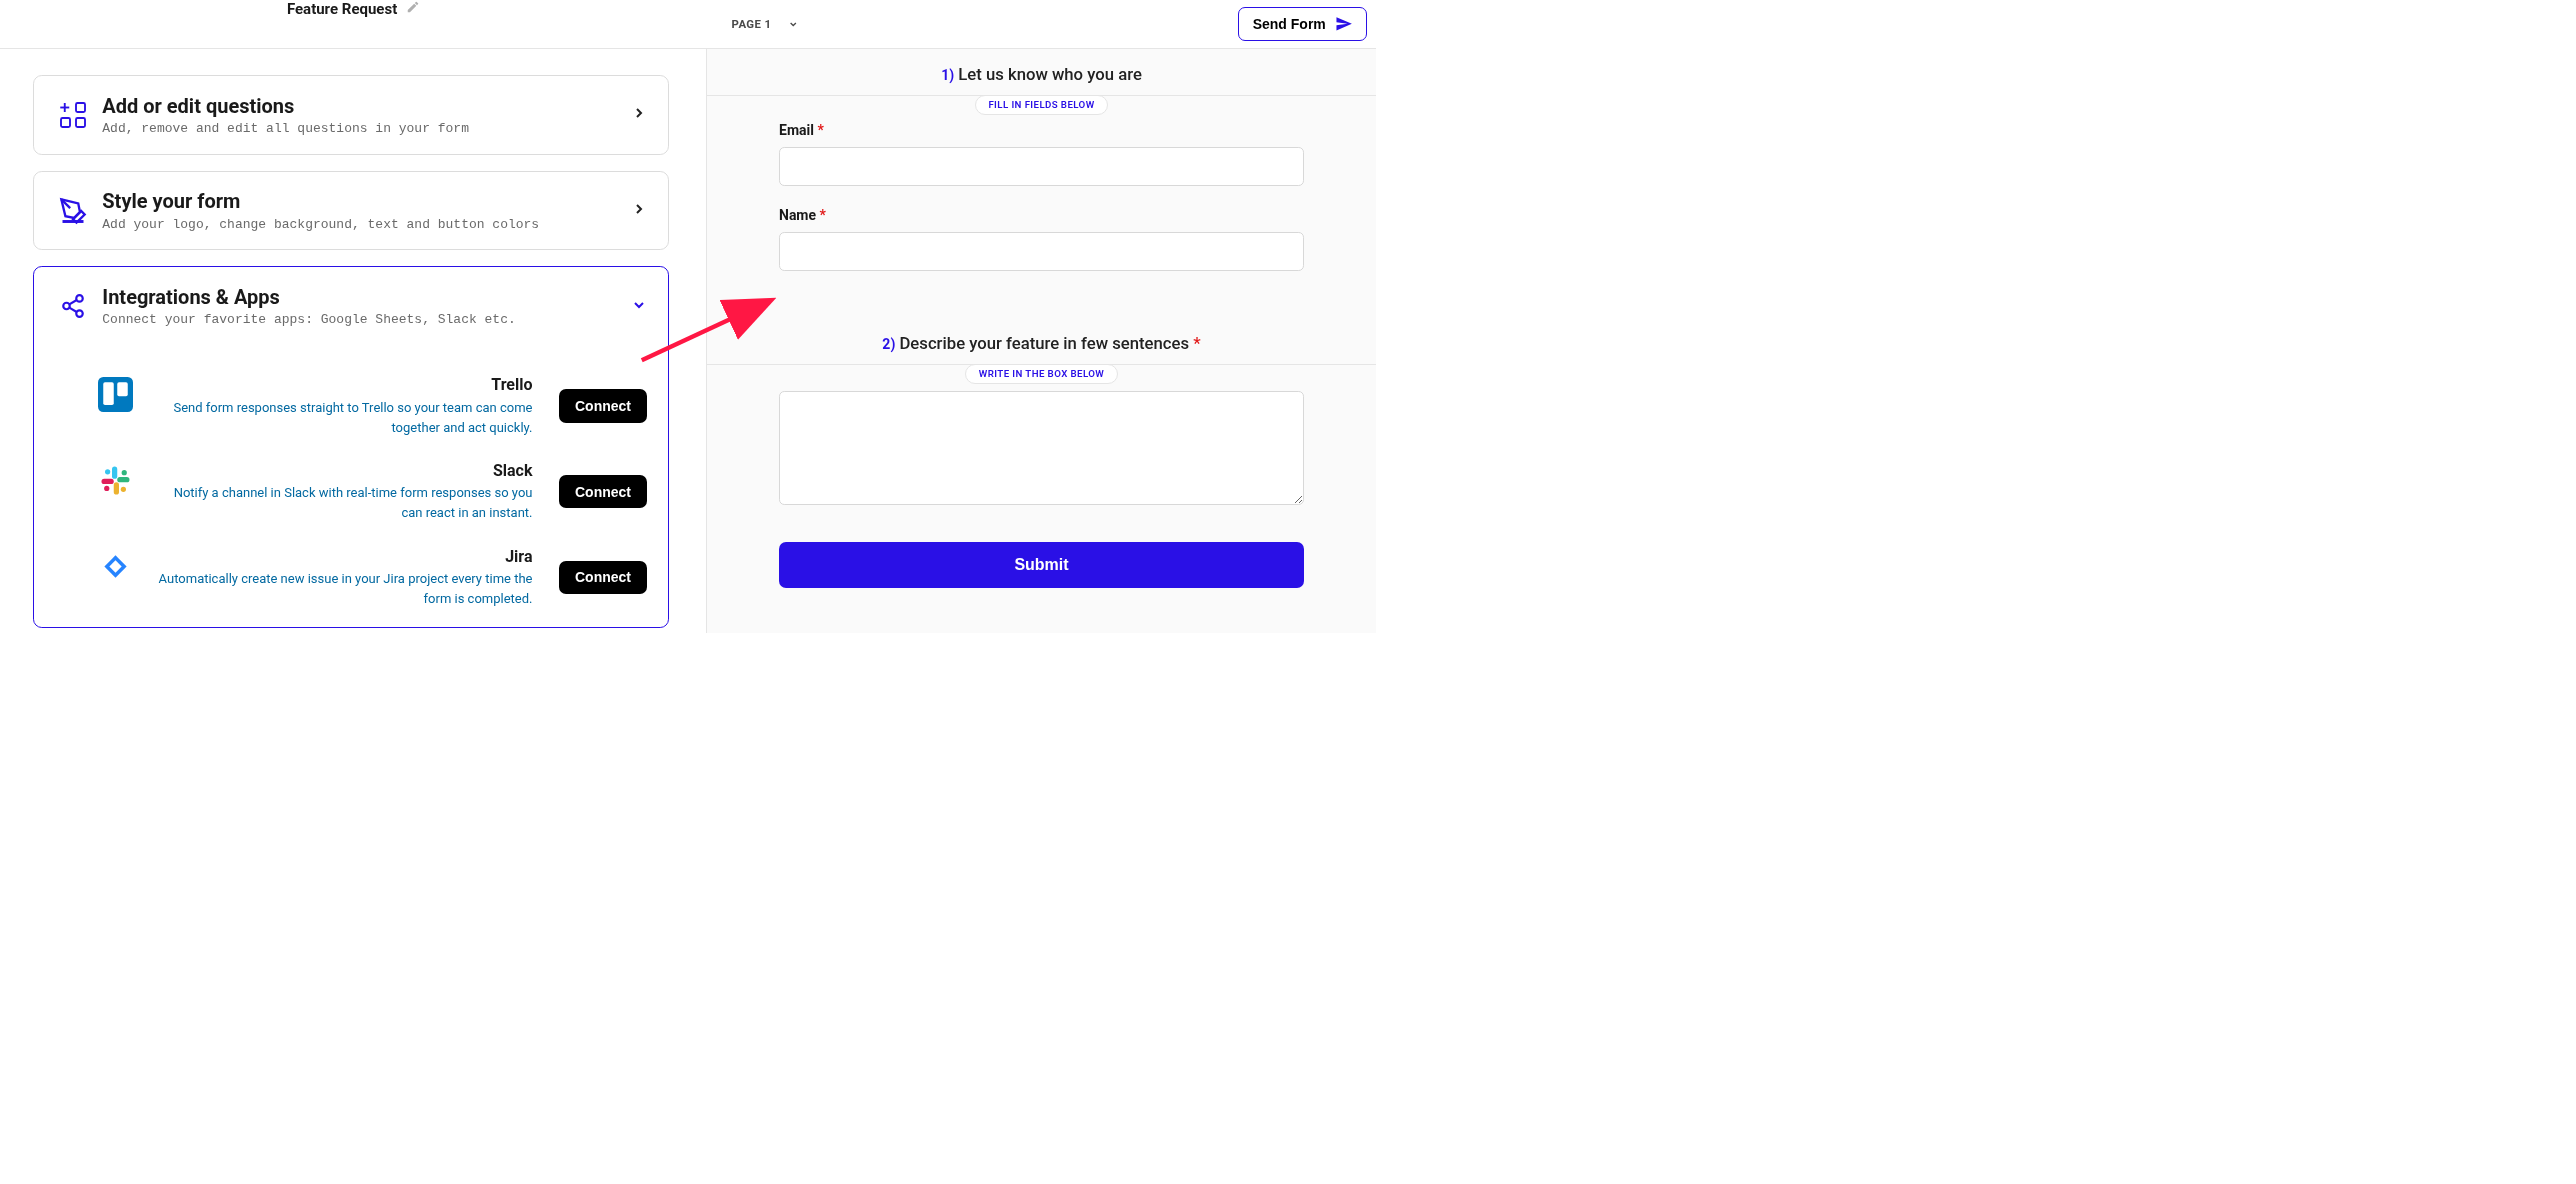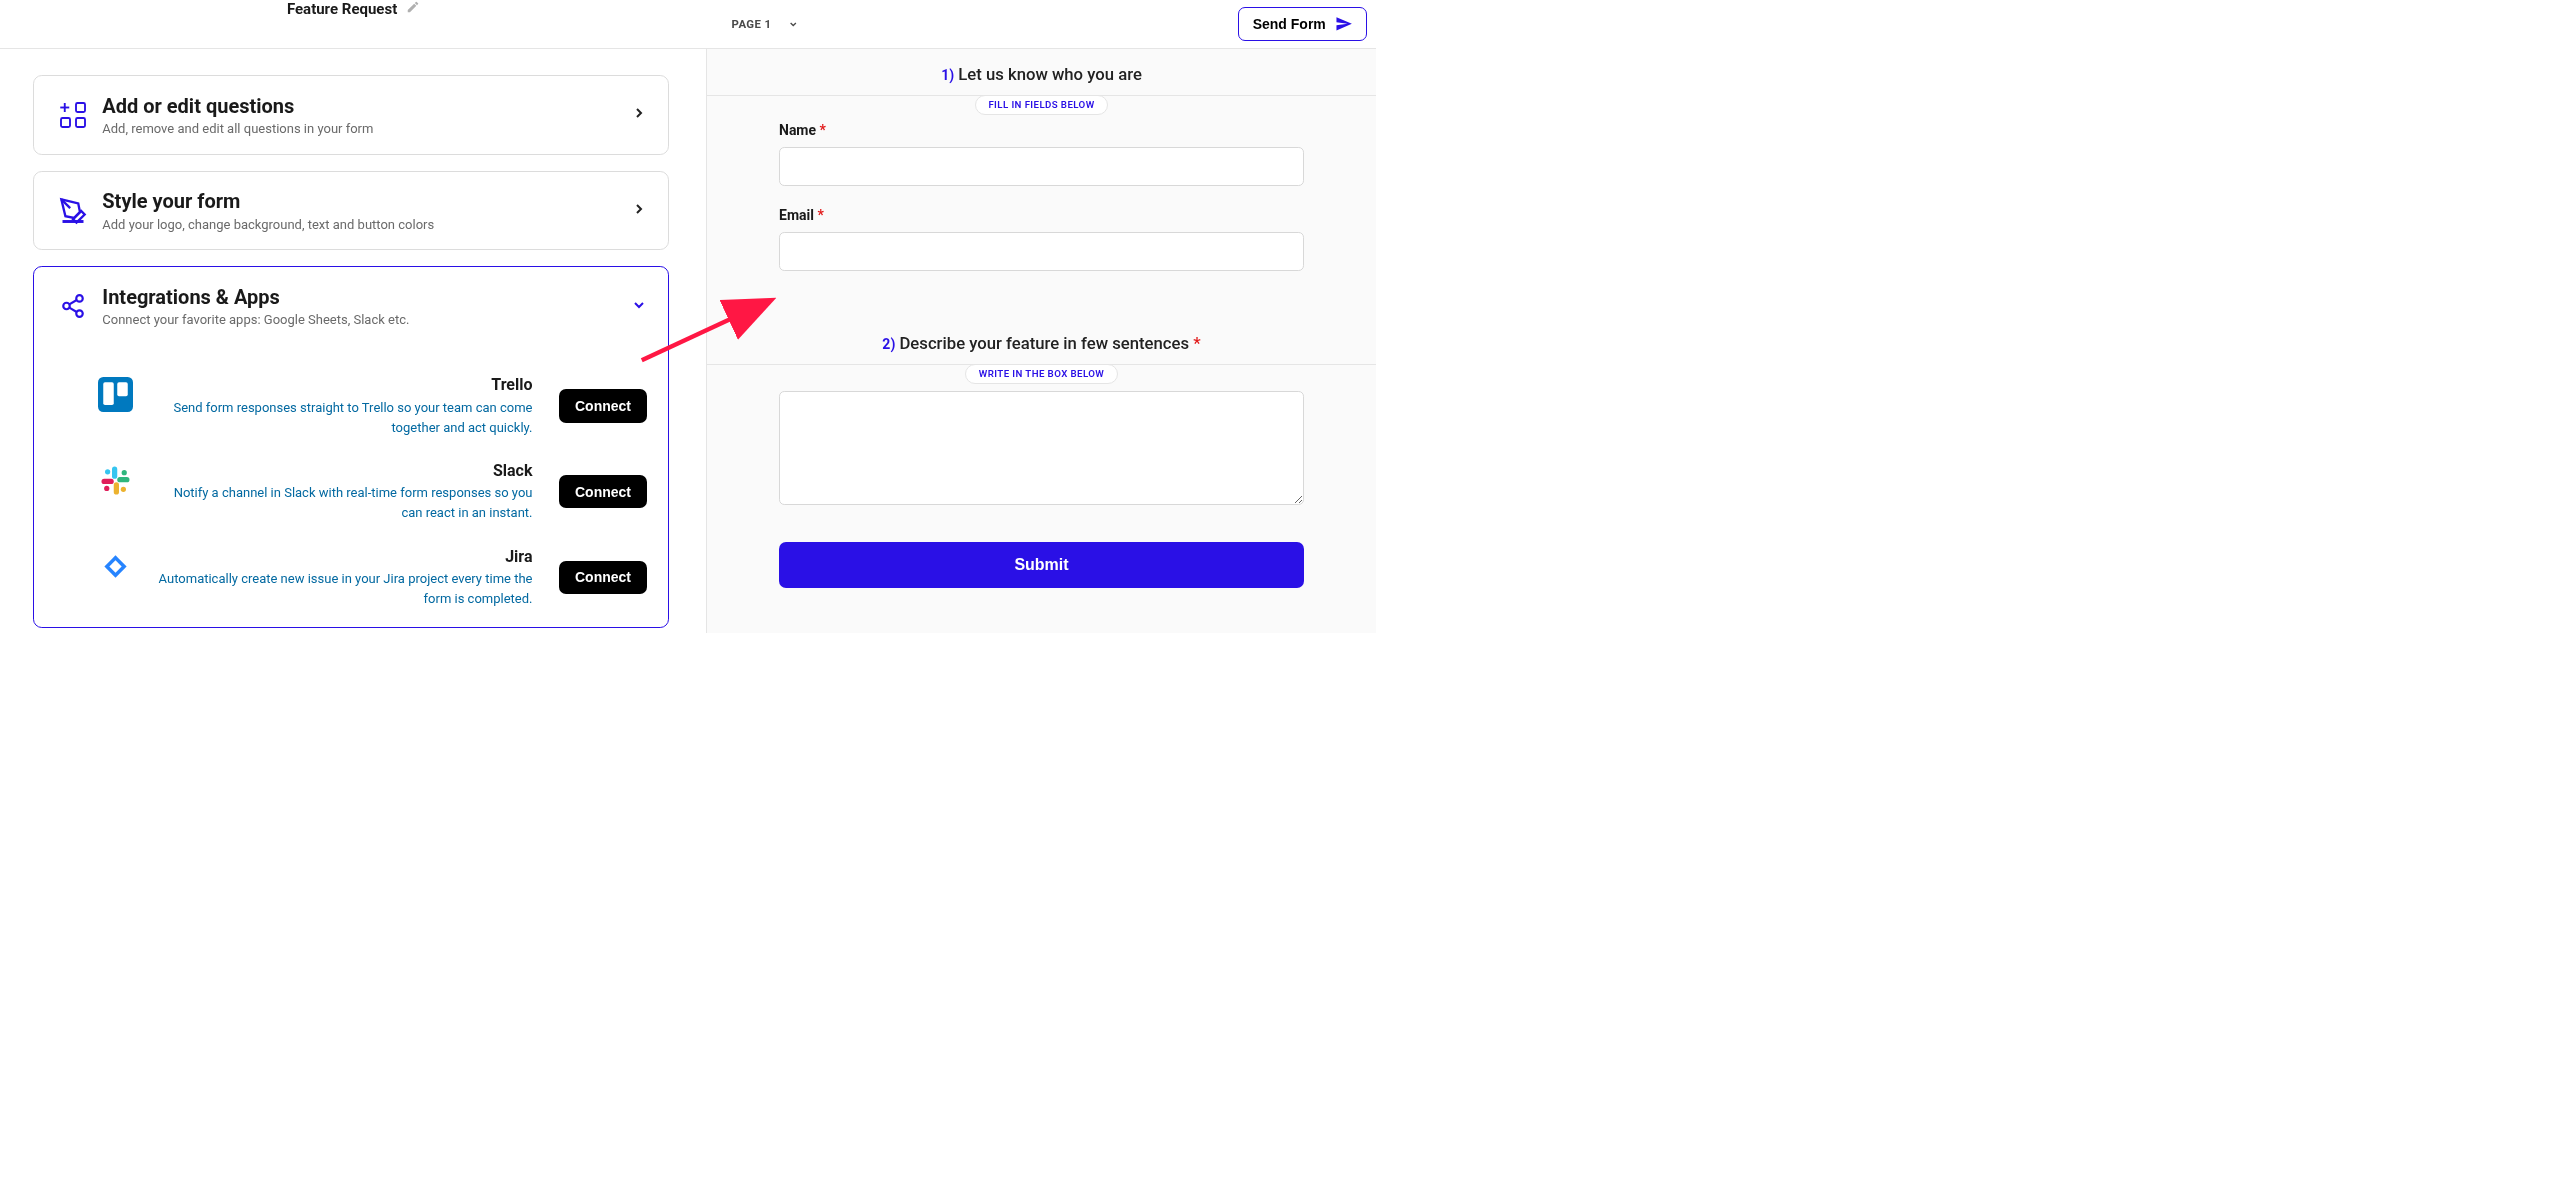--- a/index.html
+++ b/index.html
@@ -88,21 +88,21 @@
       width: 35px;
       height: 35px;
       display: flex;
       align-items: center;
       justify-content: center;
       margin-right: 12.3px;
       flex-shrink: 0;
     }
     .card-text { flex: 1; }
     .card-title { font-weight: 700; font-size: 20px; margin-bottom: 3.5px; }
-    .card-desc { color: #6a6a6a; font-size: 13px; }
+    .card-desc { color: #6a6a6a; font-size: 13px; font-family: Liberation Mono, monospace; }
     .chev { color: #222; }
 
     .card.expanded {
       border: 0.9px solid #2a10e6;
     }
     .card.expanded .chev { color: #2a10e6; }
 
     .integrations-body {
       padding: 7px 21px 17.6px 62px;
     }
@@ -377,27 +377,27 @@
         <span class="num">1)</span>
         <span>Let us know who you are</span>
       </div>
       <span class="hint-chip">FILL IN FIELDS BELOW</span>
     </div>
     <hr class="hr-line">
 
     <div class="form-body">
       <div class="field">
         <label class="field-label">
-          <span>Name</span> <span class="req">*</span>
+          <span>Email</span> <span class="req">*</span>
         </label>
         <input class="text-input" type="text" style="">
       </div>
       <div class="field">
         <label class="field-label">
-          <span>Email</span> <span class="req">*</span>
+          <span>Name</span> <span class="req">*</span>
         </label>
         <input class="text-input" type="text" style="">
       </div>
     </div>
 
     <div class="section-header" style="margin-top:17.6px">
       <div class="section-title">
         <span class="num">2)</span>
         <span>Describe your feature in few sentences</span>
         <span class="req">*</span>

